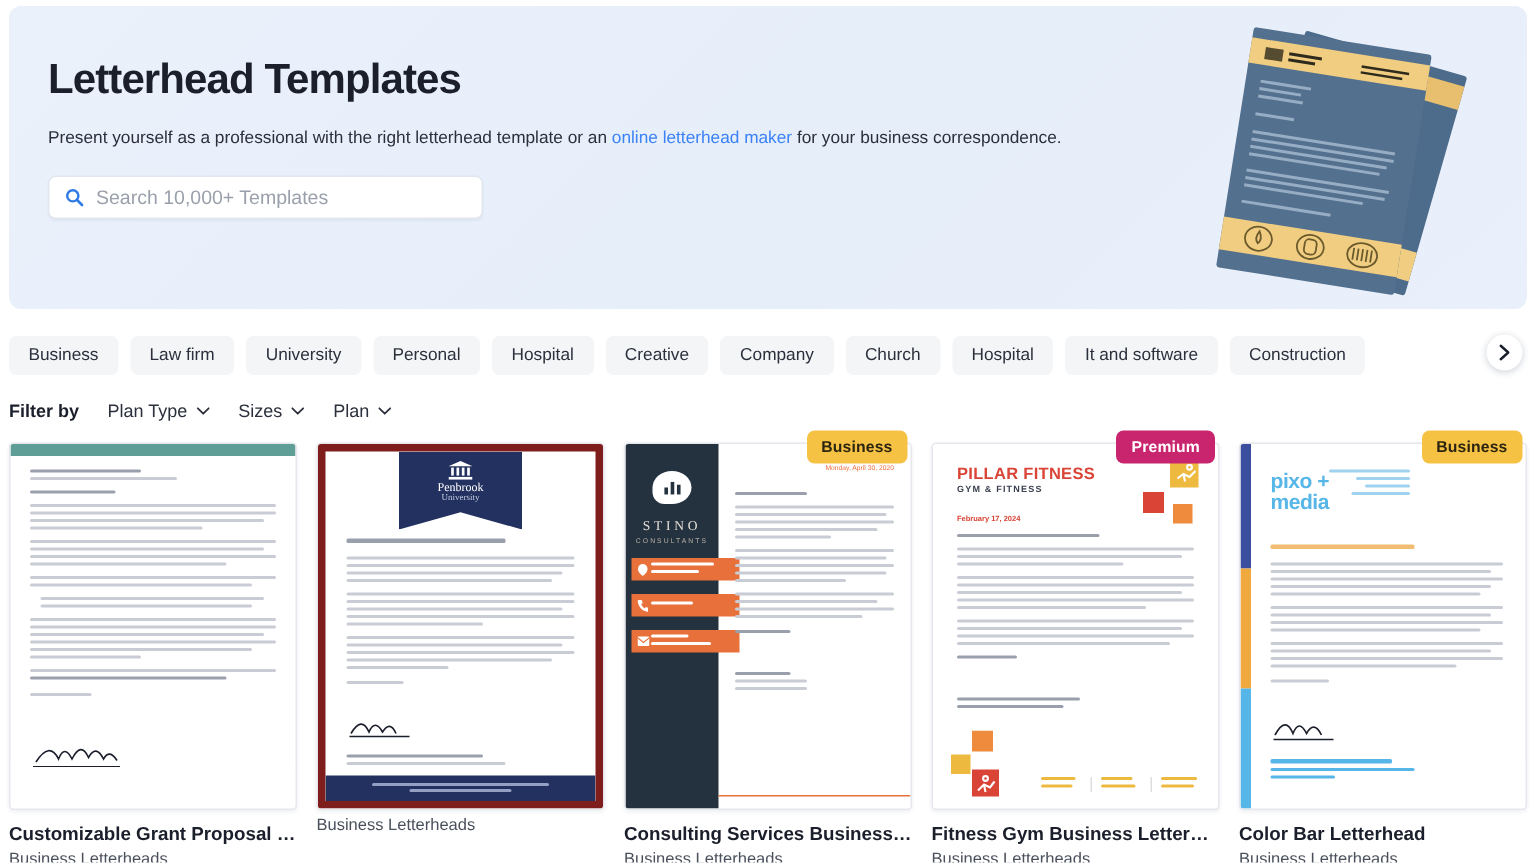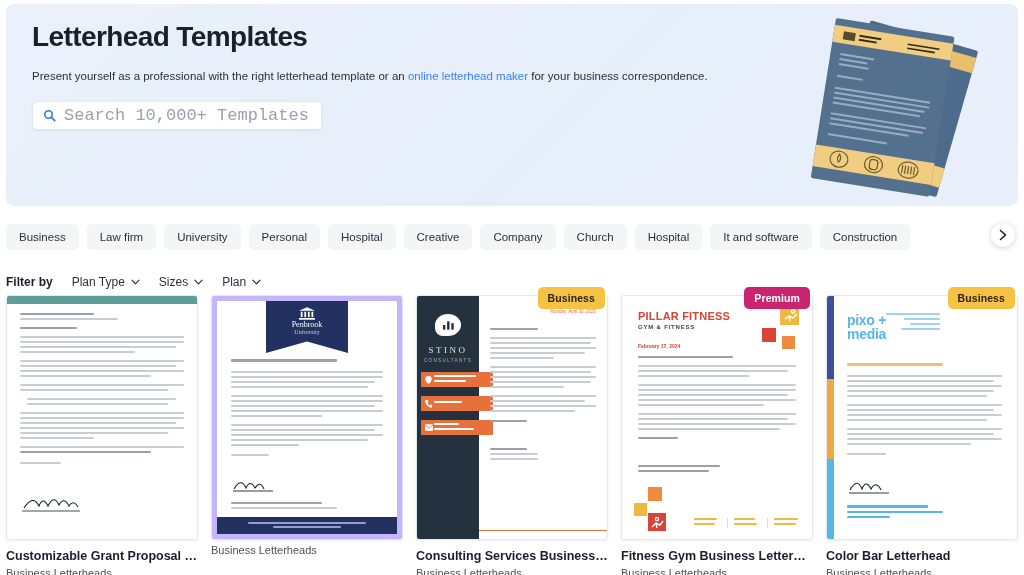--- a/index.html
+++ b/index.html
@@ -12,39 +12,39 @@
 
   
   .hero {
     position: relative;
     margin: 4px 6px 0 6px;
     height: 202px;
     background: linear-gradient(135deg, #eaf1fb 0%, #e6eefa 55%, #e9f0fb 100%);
     border-radius: 8px;
     overflow: hidden;
   }
-  .hero-inner { padding: 18px 0 0 26px; position: relative; z-index: 3; }
+  .hero-inner { padding: 34px 0 0 26px; position: relative; z-index: 3; }
   .hero-title {
     font-size: 28px; font-weight: bold; color: #1b1f2b;
     letter-spacing: -0.6px; line-height: 1.1;
   }
   .hero-sub {
     margin-top: 17px; font-size: 11.5px; color: #2b303c;
   }
   .hero-sub a { color: #3b82f6; text-decoration: none; }
   .search-wrap {
     margin-top: 19px; width: 290px; height: 29px;
     background: #fff; border: 1px solid #e2e6ef; border-radius: 5px;
     display: flex; align-items: center; padding: 0 10px;
     box-shadow: 0 1px 2px rgba(20,35,70,.05);
   }
   .search-icon { width: 13px; height: 13px; flex: 0 0 13px; margin-right: 8px; }
   .search-input {
-    border: 0; outline: 0; font-size: 17px; color: #333;
-    font-family: Liberation Mono, monospace; width: 100%; background: transparent;
+    border: 0; outline: 0; font-size: 13px; color: #333;
+    font-family: Liberation Sans, sans-serif; width: 100%; background: transparent;
   }
   .search-input::placeholder { color: #9aa0ab; }
 
   
   .hero-art { position: absolute; right: 6px; top: -8px; width: 330px; height: 215px; z-index: 1; }
 
   
   .pills {
     position: relative; display: flex; align-items: center; gap: 8px;
     padding: 13px 0 0 6px; height: 49px;
@@ -55,21 +55,21 @@
   }
   .pill-next {
     position: absolute; right: 9px; top: 17px;
     width: 24px; height: 24px; border-radius: 50%;
     background: #fff; box-shadow: 0 1px 5px rgba(20,35,70,.22);
     display: flex; align-items: center; justify-content: center; cursor: pointer;
   }
 
   
   .filters {
-    display: flex; align-items: flex-end; gap: 19px;
+    display: flex; align-items: flex-start; gap: 19px;
     padding: 12px 0 0 6px; height: 34px;
   }
   .filter-label { font-size: 12px; font-weight: bold; color: #1b1f2b; }
   .filter-dd {
     display: flex; align-items: center; gap: 6px;
     font-size: 12px; color: #2b303c; cursor: pointer;
   }
 
   
   .grid {
@@ -110,21 +110,21 @@
     position: absolute; right: 0; top: 0; width: 130px; height: 38px;
     background: #22413d; clip-path: polygon(22% 0, 100% 0, 100% 100%, 0 100%);
   }
   .c1-logo {
     position: absolute; left: 13px; top: 11px;
     font-size: 12px; font-weight: bold; color: #1b1f2b; letter-spacing: .5px;
   }
   .c1-body { padding: 9px 13px; }
 
   
-  .c2 { background: #c4b5fd; padding: 5px; height: 100%; }
+  .c2 { background: #7f1d1d; padding: 5px; height: 100%; }
   .c2-inner { background: #fff; height: 100%; position: relative; overflow: hidden; }
   .c2-banner {
     position: absolute; left: 50%; transform: translateX(-50%); top: 0;
     width: 82px; height: 52px; background: #223160;
     clip-path: polygon(0 0, 100% 0, 100% 100%, 50% 78%, 0 100%);
     display: flex; flex-direction: column; align-items: center; padding-top: 6px;
   }
   .c2-name { color: #fff; font-size: 8px; font-family: "Liberation Serif", serif; }
   .c2-sub { color: #c3cbe0; font-size: 6px; font-family: "Liberation Serif", serif; }
   .c2-body { padding: 58px 14px 0 14px; }

